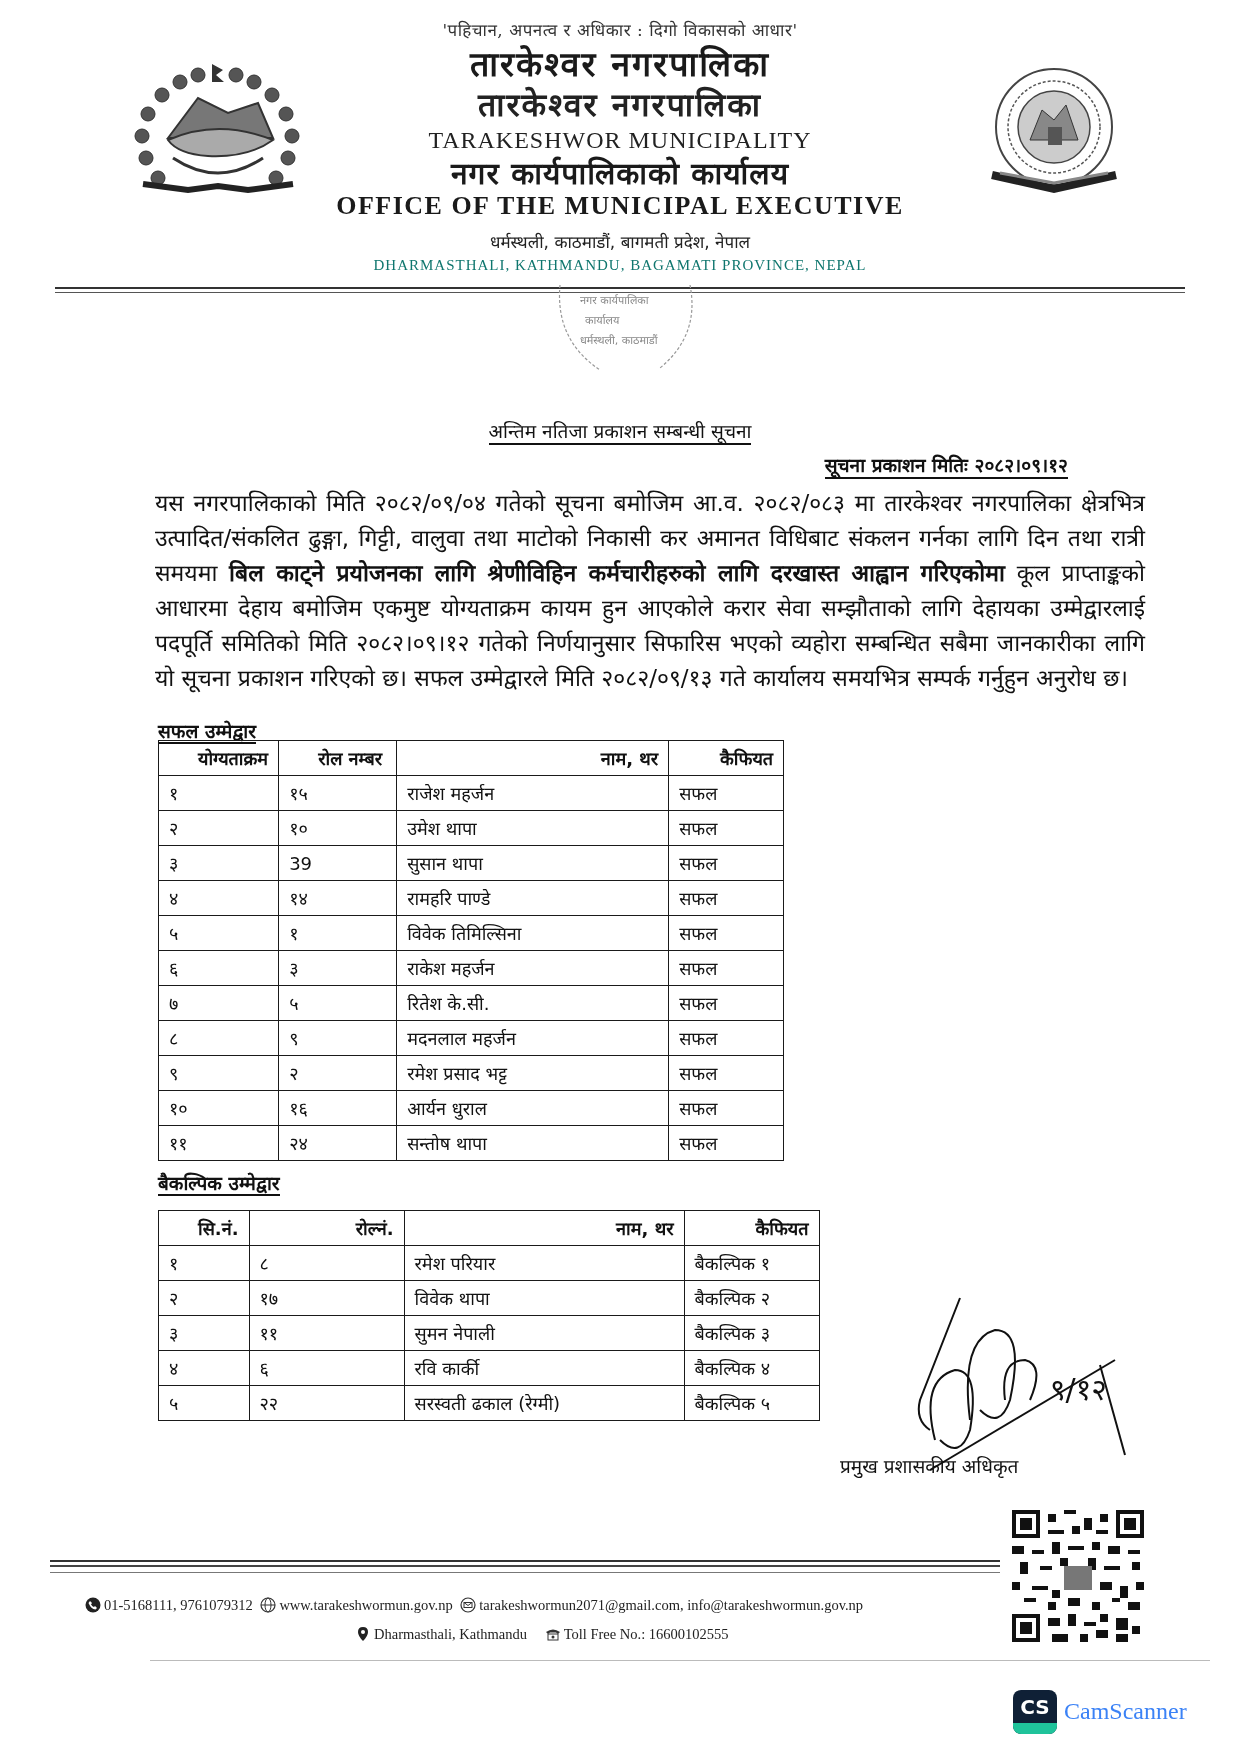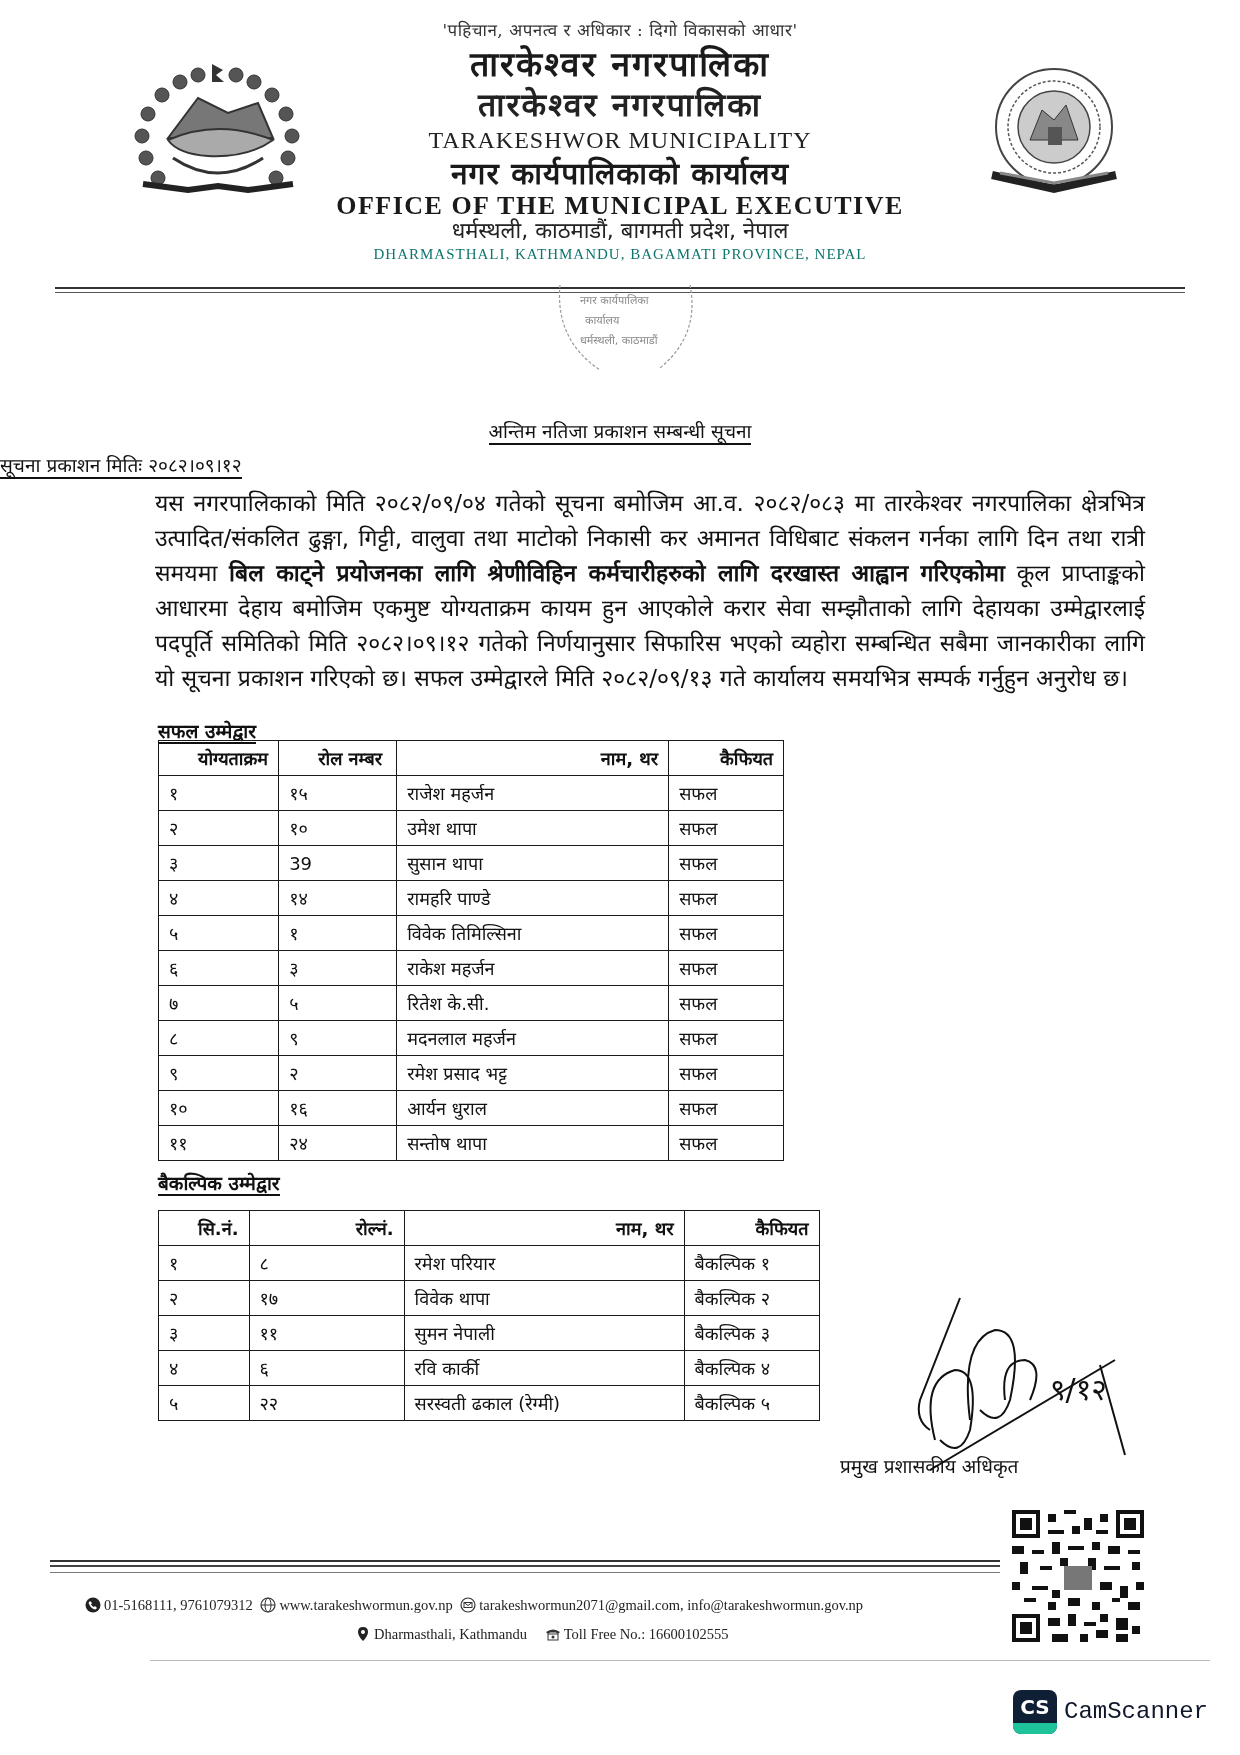--- a/index.html
+++ b/index.html
@@ -11,34 +11,34 @@
     
     .emblem-left { left: 128px; top: 58px; width: 178px; height: 140px; }
     .emblem-right { left: 970px; top: 65px; width: 168px; height: 135px; }
     .header-block { left: 300px; top: 18px; width: 640px; text-align: center; }
     .motto { font-family: "DejaVu Serif", serif; font-size: 17px; color: #333; letter-spacing: 0.5px; }
     .mun-np { font-family: "DejaVu Sans", sans-serif; font-size: 34px; font-weight: bold; color: #1a1a1a; line-height: 42px; margin-top: 2px; letter-spacing: 2px; }
     .mun-nb { font-family: "DejaVu Sans", sans-serif; font-size: 32px; font-weight: bold; color: #222; line-height: 40px; letter-spacing: 2px; }
     .mun-en { font-family: "Liberation Serif", serif; font-size: 24px; color: #222; line-height: 30px; letter-spacing: 1px; }
     .office-np { font-family: "DejaVu Sans", sans-serif; font-size: 30px; font-weight: bold; color: #1a1a1a; line-height: 38px; letter-spacing: 1px; }
     .office-en { font-family: "Liberation Serif", serif; font-size: 26px; font-weight: bold; color: #1a1a1a; line-height: 26px; letter-spacing: 1.5px; }
-    .addr-np { font-family: "DejaVu Sans", sans-serif; font-size: 22px; color: #222; line-height: 24px; }
+    .addr-np { font-family: "DejaVu Sans", sans-serif; font-size: 17px; color: #222; line-height: 24px; margin-top: 11px; }
     .addr-en { font-family: "Liberation Serif", serif; font-size: 15px; color: #0f766e; line-height: 22px; letter-spacing: 1px; }
 
     .rule-top { left: 55px; top: 287px; width: 1130px; height: 6px; border-top: 2px solid #333; border-bottom: 1px solid #555; }
     .rule-bottom { left: 50px; top: 1560px; width: 950px; height: 7px; border-top: 2px solid #333; border-bottom: 2px solid #444; }
     .rule-bottom2 { left: 50px; top: 1572px; width: 950px; height: 1px; border-top: 1px solid #777; }
     .rule-foot { left: 150px; top: 1660px; width: 1060px; height: 1px; border-top: 1px solid #bbb; }
 
     .stamp { left: 540px; top: 280px; width: 175px; height: 100px; }
 
     
     .notice-title { left: 0; width: 1240px; top: 418px; text-align: center; font-size: 19px; }
     .notice-title span { border-bottom: 2px solid #111; padding-bottom: 1px; }
-    .notice-date { left: 0; width: 1068px; top: 452px; text-align: left; font-size: 19px; }
+    .notice-date { left: 0; width: 1068px; top: 452px; text-align: right; font-size: 19px; font-weight: bold; }
     .notice-date span { border-bottom: 2px solid #111; padding-bottom: 1px; }
 
     .body-text { left: 155px; top: 486px; width: 990px; font-size: 23px; line-height: 35px; text-align: justify; }
     .body-text b { font-weight: bold; }
 
     .section-label { font-size: 19px; font-weight: bold; }
     .section-label span { border-bottom: 2px solid #111; }
 
     table.tbl { border-collapse: collapse; font-size: 18px; }
     table.tbl td, table.tbl th { border: 1.6px solid #1a1a1a; height: 35px; padding: 0 10px; font-weight: normal; text-align: left; }
@@ -53,21 +53,21 @@
 
     .qr { left: 1012px; top: 1510px; width: 132px; height: 132px; }
 
     .footer-line1 { left: 85px; top: 1597px; font-family: "Liberation Serif", serif; font-size: 14.5px; color: #222; white-space: nowrap; }
     .footer-line2 { left: 355px; top: 1626px; font-family: "Liberation Serif", serif; font-size: 14.5px; color: #222; white-space: nowrap; }
     .ficon { display: inline-block; width: 16px; height: 16px; vertical-align: -3px; margin-right: 3px; }
 
     .cs-badge { left: 1013px; top: 1690px; width: 44px; height: 44px; border-radius: 8px; background: #0f2036; overflow: hidden; }
     .cs-badge .cs-txt { position: absolute; left: 0; top: 5px; width: 44px; text-align: center; color: #fff; font-family: "DejaVu Sans", sans-serif; font-weight: bold; font-size: 20px; }
     .cs-badge .cs-strip { position: absolute; left: 0; bottom: 0; width: 44px; height: 11px; background: #1fc39b; }
-    .cs-name { left: 1064px; top: 1698px; font-family: Liberation Mono, monospace; font-size: 24px; color: #0f172a; }
+    .cs-name { left: 1064px; top: 1698px; font-family: Liberation Serif, serif; font-size: 24px; color: #3b82f6; }
   </style>
 </head>
 <body>
 
 <svg class="abs emblem-left" viewBox="0 0 178 140">
   <g fill="#555" stroke="#333" stroke-width="1">
     <circle cx="30" cy="120" r="7"></circle>
       <circle cx="18" cy="100" r="7"></circle>
       <circle cx="14" cy="78" r="7"></circle>
       <circle cx="20" cy="56" r="7"></circle>

